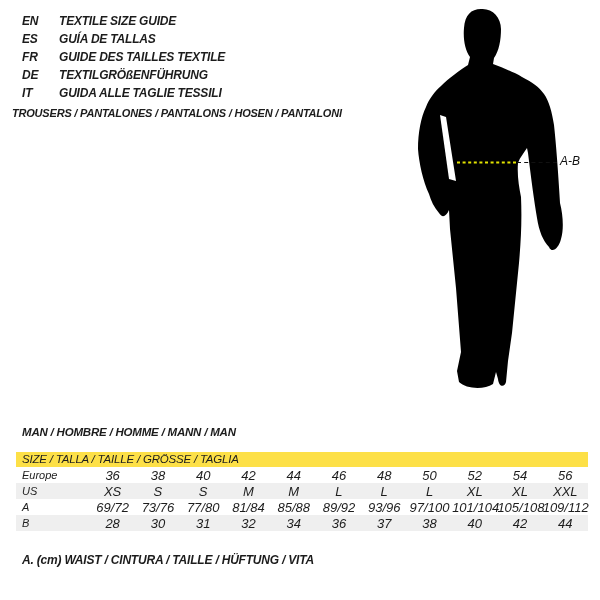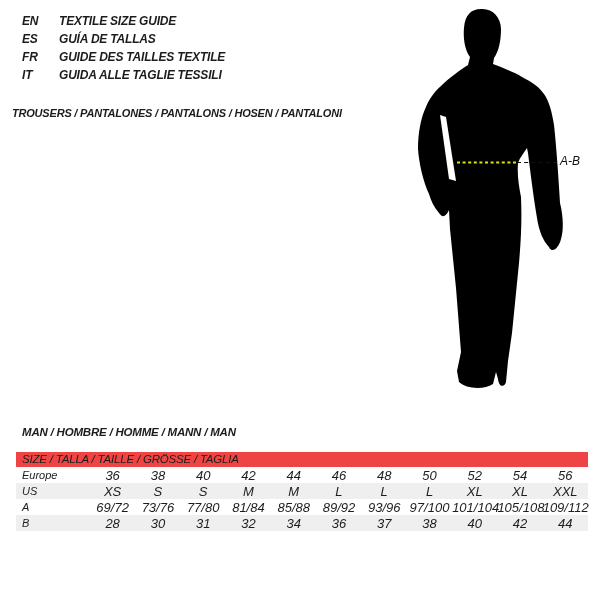--- a/index.html
+++ b/index.html
@@ -36,21 +36,21 @@
   }
 
   
   .size-table {
     position:absolute; left:16px; top:452px; width:572px;
     border-collapse:collapse; table-layout:fixed;
     font-size:11px; color:#1d1d1d;
   }
   .size-table col.label-col { width:74px; }
   .size-table th.bar {
-    background:#ef4444; text-align:left; font-weight:normal;
+    background:#fde047; text-align:left; font-weight:normal;
     font-size:11.5px; padding:1px 0 2px 6px; height:15px; letter-spacing:-0.2px;
   }
   .size-table tbody tr { height:16px; }
   .size-table tbody tr:nth-child(even) { background:#efefef; }
   .size-table tbody th { text-align:left; font-weight:normal; padding-left:6px; font-size:11px; }
   .size-table tbody td { text-align:center; padding:0; font-size:13px; }
 
   .footnotes { position:absolute; left:22px; top:553px; }
   .footnote { font-weight:bold; font-size:12px; letter-spacing:-0.2px; height:18.5px; white-space:nowrap; }
 </style>
@@ -64,20 +64,24 @@
       <span class="lang-code">EN</span>
       <span class="lang-title">TEXTILE SIZE GUIDE</span>
     </div>
     <div class="lang-row">
       <span class="lang-code">ES</span>
       <span class="lang-title">GUÍA DE TALLAS</span>
     </div>
     <div class="lang-row">
       <span class="lang-code">FR</span>
       <span class="lang-title">GUIDE DES TAILLES TEXTILE</span>
+    </div>
+    <div class="lang-row">
+      <span class="lang-code">DE</span>
+      <span class="lang-title">TEXTILGRÖßENFÜHRUNG</span>
     </div>
     <div class="lang-row">
       <span class="lang-code">IT</span>
       <span class="lang-title">GUIDA ALLE TAGLIE TESSILI</span>
     </div>
   </div>
 
   <div class="garment-line">TROUSERS / PANTALONES / PANTALONS / HOSEN / PANTALONI</div>
 
   <div class="figure-area">
@@ -202,15 +206,16 @@
         <td>37</td>
         <td>38</td>
         <td>40</td>
         <td>42</td>
         <td>44</td>
       </tr>
     </tbody>
   </table>
 
   <div class="footnotes">
+    <div class="footnote">A. (cm) WAIST / CINTURA / TAILLE / HÜFTUNG / VITA</div>
   </div>
 
 </div>
 
 </body></html>

